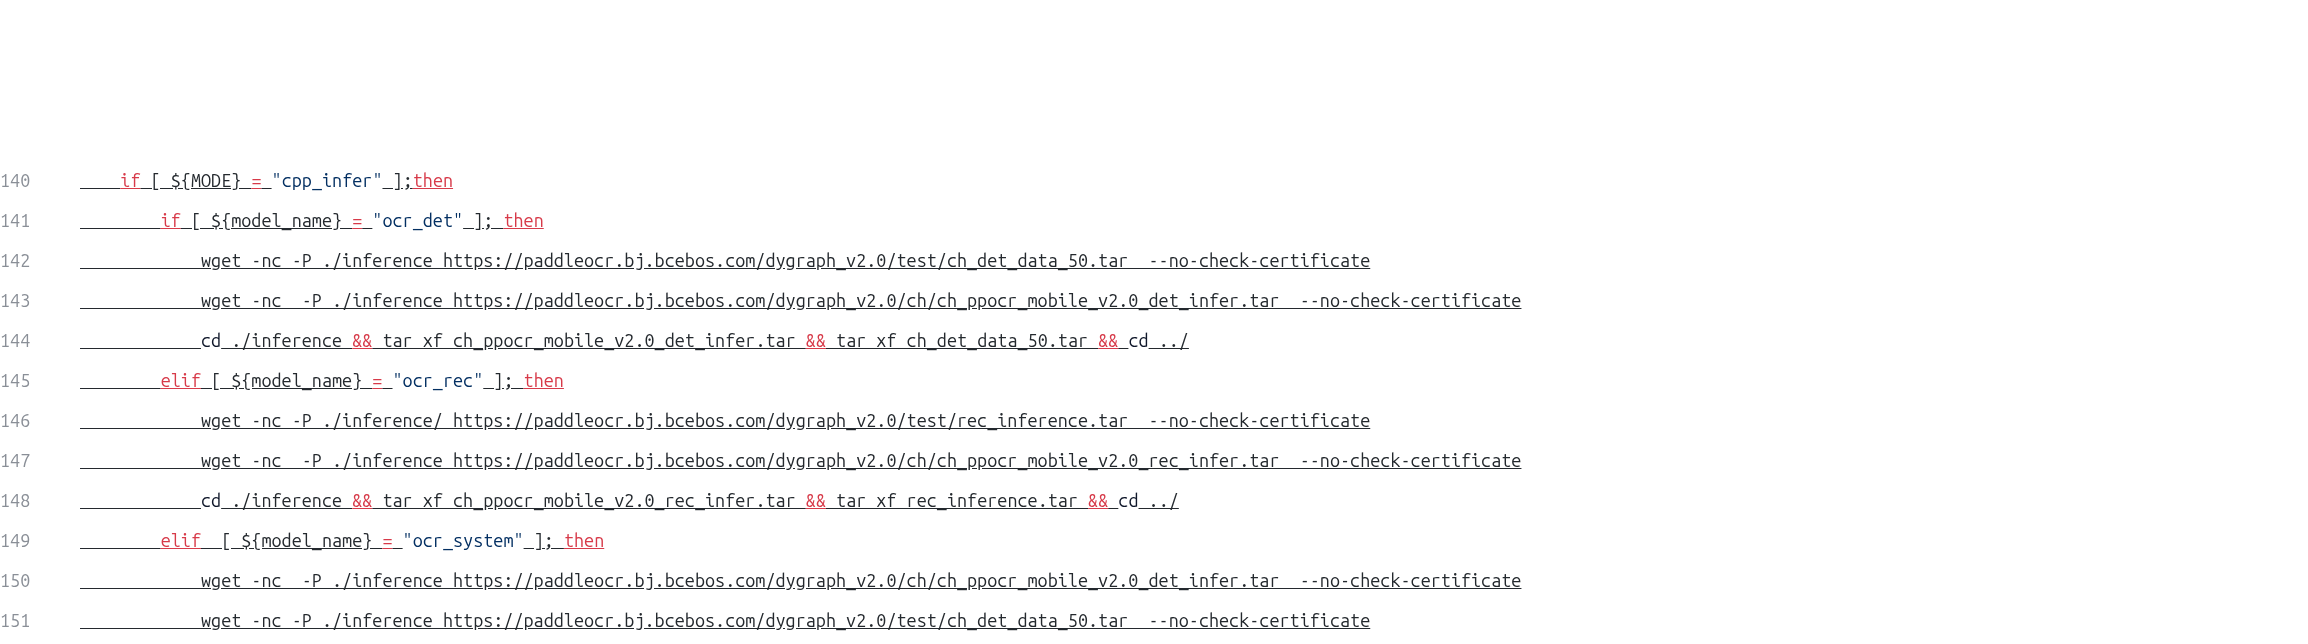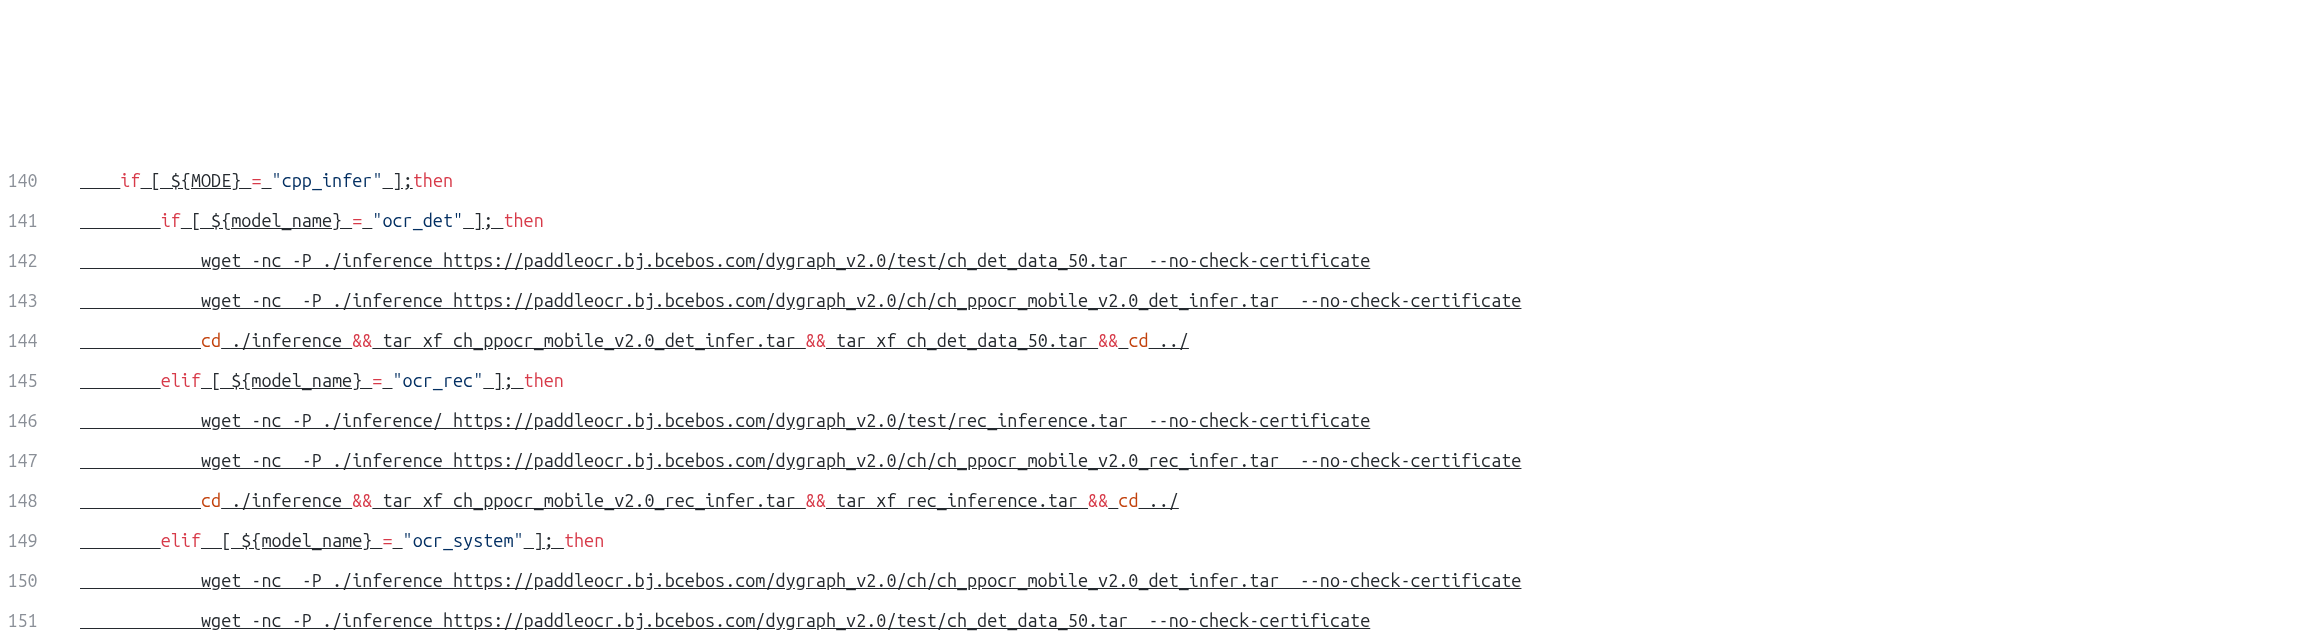--- a/index.html
+++ b/index.html
@@ -15,33 +15,33 @@
   .code-container {
     display: table;
     width: 100%;
   }
   .line {
     display: table-row;
   }
   .lineno {
     display: table-cell;
     width: 70px;
-    text-align: center;
+    text-align: left;
     padding-right: 25px;
     color: #8a8f97;
     user-select: none;
     vertical-align: top;
   }
   .code {
     display: table-cell;
     padding-left: 10px;
     vertical-align: top;
   }
-  .kw-red { color: #d73a49; }       
-  .kw-blue { color: #c2410c; }      
+  .kw-red { color: #d73a49; text-decoration: underline; }       
+  .kw-blue { color: #0f172a; }      
   .str { color: #032f62; }          
   .plain { color: #24292e; text-decoration: underline; }        
 </style>
 </head>
 <body>
 
 
 
 <div class="code-container" id="code-root"><div class="line"><span class="lineno">140</span><span class="code"><span class="plain">    </span><span class="kw-red">if</span><span class="plain"> [ ${MODE} </span><span class="kw-red">=</span><span class="plain"> </span><span class="str">"cpp_infer"</span><span class="plain"> ];</span><span class="kw-red">then</span></span></div><div class="line"><span class="lineno">141</span><span class="code"><span class="plain">        </span><span class="kw-red">if</span><span class="plain"> [ ${model_name} </span><span class="kw-red">=</span><span class="plain"> </span><span class="str">"ocr_det"</span><span class="plain"> ]; </span><span class="kw-red">then</span></span></div><div class="line"><span class="lineno">142</span><span class="code"><span class="plain">            </span><span class="plain">wget -nc -P ./inference https://paddleocr.bj.bcebos.com/dygraph_v2.0/test/ch_det_data_50.tar  --no-check-certificate</span></span></div><div class="line"><span class="lineno">143</span><span class="code"><span class="plain">            </span><span class="plain">wget -nc  -P ./inference https://paddleocr.bj.bcebos.com/dygraph_v2.0/ch/ch_ppocr_mobile_v2.0_det_infer.tar  --no-check-certificate</span></span></div><div class="line"><span class="lineno">144</span><span class="code"><span class="plain">            </span><span class="kw-blue">cd</span><span class="plain"> ./inference </span><span class="kw-red">&amp;&amp;</span><span class="plain"> tar xf ch_ppocr_mobile_v2.0_det_infer.tar </span><span class="kw-red">&amp;&amp;</span><span class="plain"> tar xf ch_det_data_50.tar </span><span class="kw-red">&amp;&amp;</span><span class="plain"> </span><span class="kw-blue">cd</span><span class="plain"> ../</span></span></div><div class="line"><span class="lineno">145</span><span class="code"><span class="plain">        </span><span class="kw-red">elif</span><span class="plain"> [ ${model_name} </span><span class="kw-red">=</span><span class="plain"> </span><span class="str">"ocr_rec"</span><span class="plain"> ]; </span><span class="kw-red">then</span></span></div><div class="line"><span class="lineno">146</span><span class="code"><span class="plain">            </span><span class="plain">wget -nc -P ./inference/ https://paddleocr.bj.bcebos.com/dygraph_v2.0/test/rec_inference.tar  --no-check-certificate</span></span></div><div class="line"><span class="lineno">147</span><span class="code"><span class="plain">            </span><span class="plain">wget -nc  -P ./inference https://paddleocr.bj.bcebos.com/dygraph_v2.0/ch/ch_ppocr_mobile_v2.0_rec_infer.tar  --no-check-certificate</span></span></div><div class="line"><span class="lineno">148</span><span class="code"><span class="plain">            </span><span class="kw-blue">cd</span><span class="plain"> ./inference </span><span class="kw-red">&amp;&amp;</span><span class="plain"> tar xf ch_ppocr_mobile_v2.0_rec_infer.tar </span><span class="kw-red">&amp;&amp;</span><span class="plain"> tar xf rec_inference.tar </span><span class="kw-red">&amp;&amp;</span><span class="plain"> </span><span class="kw-blue">cd</span><span class="plain"> ../</span></span></div><div class="line"><span class="lineno">149</span><span class="code"><span class="plain">        </span><span class="kw-red">elif</span><span class="plain">  [ ${model_name} </span><span class="kw-red">=</span><span class="plain"> </span><span class="str">"ocr_system"</span><span class="plain"> ]; </span><span class="kw-red">then</span></span></div><div class="line"><span class="lineno">150</span><span class="code"><span class="plain">            </span><span class="plain">wget -nc  -P ./inference https://paddleocr.bj.bcebos.com/dygraph_v2.0/ch/ch_ppocr_mobile_v2.0_det_infer.tar  --no-check-certificate</span></span></div><div class="line"><span class="lineno">151</span><span class="code"><span class="plain">            </span><span class="plain">wget -nc -P ./inference https://paddleocr.bj.bcebos.com/dygraph_v2.0/test/ch_det_data_50.tar  --no-check-certificate</span></span></div><div class="line"><span class="lineno">152</span><span class="code"></span></div></div>
 

